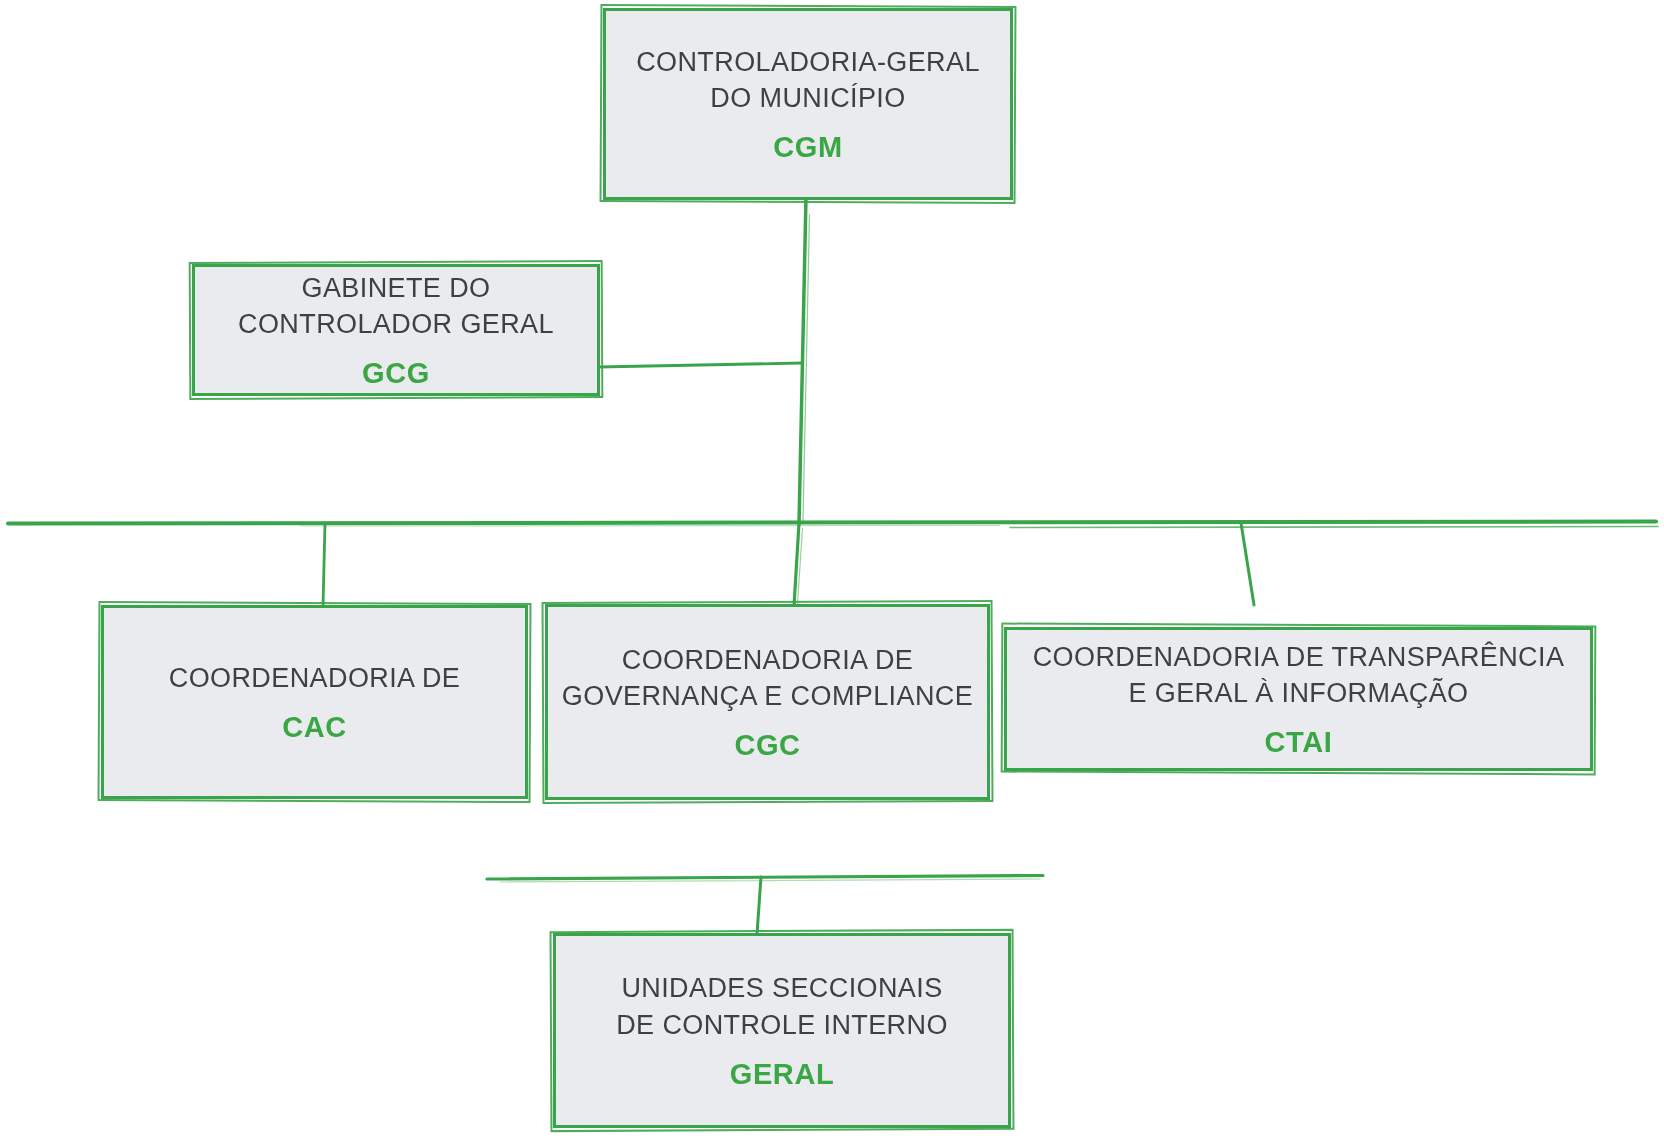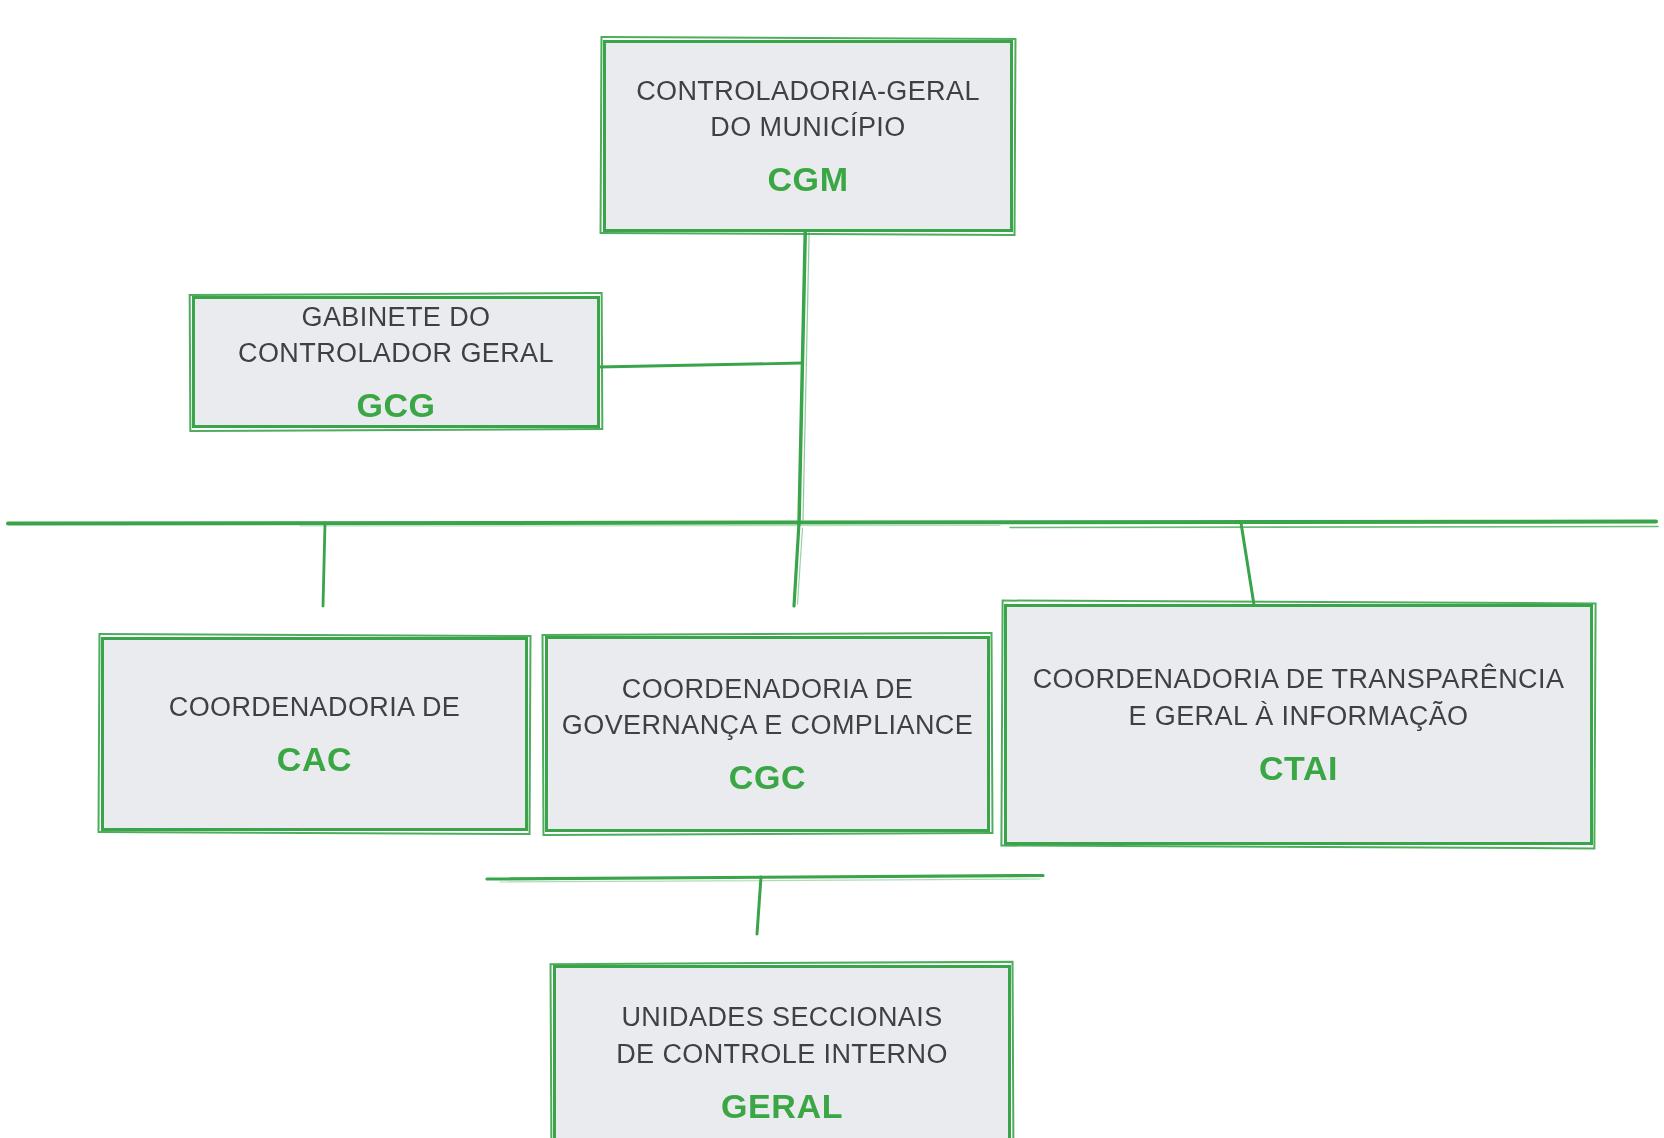--- a/index.html
+++ b/index.html
@@ -36,21 +36,20 @@
     z-index: 1;
     box-sizing: border-box;
     background: var(--fill);
     border: 3px solid var(--green);
     display: flex;
     flex-direction: column;
     align-items: center;
     justify-content: center;
     gap: 15px;
     text-align: center;
-    margin-top: 32px;
   }
   
   .node::after {
     content: "";
     position: absolute;
     inset: -6px;
     border: 2px solid var(--green);
     transform: rotate(0.28deg);
     pointer-events: none;
     opacity: 0.9;
@@ -60,21 +59,21 @@
   }
   .node-title {
     color: var(--title);
     font-size: 27px;
     line-height: 1.35;
     letter-spacing: 0.4px;
     padding: 0 6px;
   }
   .node-acronym {
     color: var(--acronym-green);
-    font-size: 34px;
+    font-size: 29px;
     font-weight: 700;
     letter-spacing: 0.6px;
   }
 </style>
 </head>
 <body>
 
 <div id="stage">
 
   <svg id="connectors" width="1664" height="1138" viewBox="0 0 1664 1138">
@@ -122,21 +121,21 @@
   </div>
 
   <div class="node alt" style="left:545px; top:604px; width:445px; height:196px;">
     <div class="node-title">
       <div>COORDENADORIA DE</div>
       <div>GOVERNANÇA E COMPLIANCE</div>
     </div>
     <div class="node-acronym">CGC</div>
   </div>
 
-  <div class="node" style="left:1004px; top:572px; width:589px; height:241px;">
+  <div class="node" style="left:1004px; top:627px; width:589px; height:144px;">
     <div class="node-title">
       <div>COORDENADORIA DE TRANSPARÊNCIA</div>
       <div>E GERAL À INFORMAÇÃO</div>
     </div>
     <div class="node-acronym">CTAI</div>
   </div>
 
   <div class="node alt" style="left:553px; top:933px; width:458px; height:195px;">
     <div class="node-title">
       <div>UNIDADES SECCIONAIS</div>

